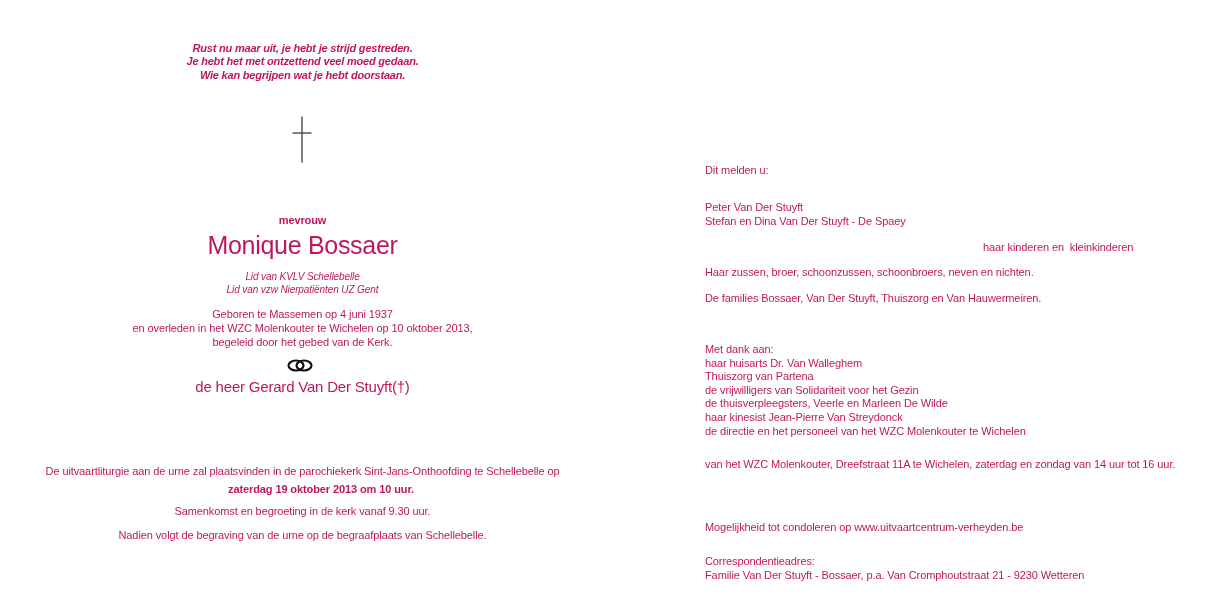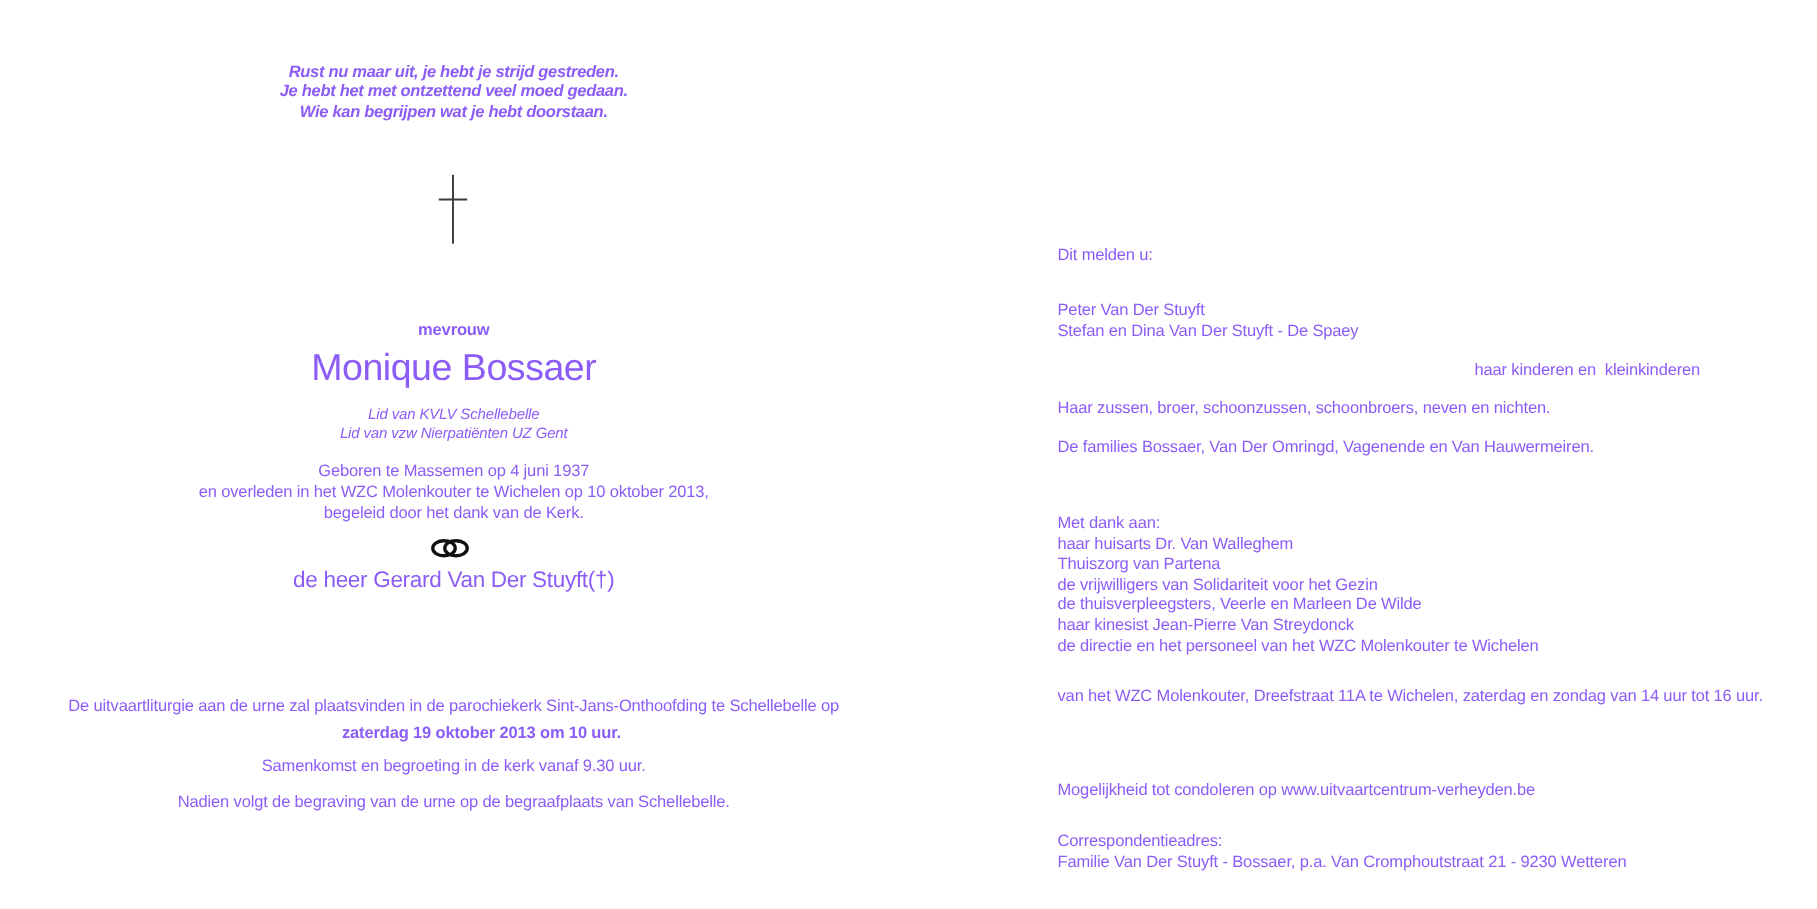--- a/index.html
+++ b/index.html
@@ -6,21 +6,21 @@
     margin: 0;
     padding: 0;
     background: #ffffff;
   }
   .canvas {
     position: relative;
     width: 1211px;
     height: 606px;
     background: #ffffff;
     font-family: "Liberation Sans", sans-serif;
-    color: #8b5cf6;
+    color: #be185d;
     overflow: hidden;
   }
   .abs { position: absolute; }
 
   
   .left-page {
     left: 0; top: 0;
     width: 605px; height: 606px;
     text-align: center;
   }
@@ -100,21 +100,21 @@
     <div class="abs deceased-name">Monique Bossaer</div>
 
     <div class="abs memberships">
       <div>Lid van KVLV Schellebelle</div>
       <div>Lid van vzw Nierpatiënten UZ Gent</div>
     </div>
 
     <div class="abs life fs11">
       <div>Geboren te Massemen op 4 juni 1937</div>
       <div>en overleden in het WZC Molenkouter te Wichelen op 10 oktober 2013,</div>
-      <div>begeleid door het dank van de Kerk.</div>
+      <div>begeleid door het gebed van de Kerk.</div>
     </div>
 
     <div class="abs rings-wrap">
       <svg class="icon-svg" width="26" height="13" viewBox="0 0 26 13">
         <g fill="none" stroke="#111111" stroke-width="2.2">
           <ellipse cx="9" cy="6.5" rx="7.5" ry="5"></ellipse>
           <ellipse cx="17" cy="6.5" rx="7.5" ry="5"></ellipse>
         </g>
       </svg>
     </div>
@@ -138,21 +138,21 @@
 
     <div class="abs children fs11">
       <div>Peter Van Der Stuyft</div>
       <div>Stefan en Dina Van Der Stuyft - De Spaey</div>
     </div>
 
     <div class="abs children-caption fs11">haar kinderen en  kleinkinderen</div>
 
     <div class="abs relatives fs11">Haar zussen, broer, schoonzussen, schoonbroers, neven en nichten.</div>
 
-    <div class="abs families fs11">De families Bossaer, Van Der Omringd, Vagenende en Van Hauwermeiren.</div>
+    <div class="abs families fs11">De families Bossaer, Van Der Stuyft, Thuiszorg en Van Hauwermeiren.</div>
 
     <div class="abs thanks fs11">
       <div>Met dank aan:</div>
       <div>haar huisarts Dr. Van Walleghem</div>
       <div>Thuiszorg van Partena</div>
       <div>de vrijwilligers van Solidariteit voor het Gezin</div>
       <div>de thuisverpleegsters, Veerle en Marleen De Wilde</div>
       <div>haar kinesist Jean-Pierre Van Streydonck</div>
       <div>de directie en het personeel van het WZC Molenkouter te Wichelen</div>
     </div>

